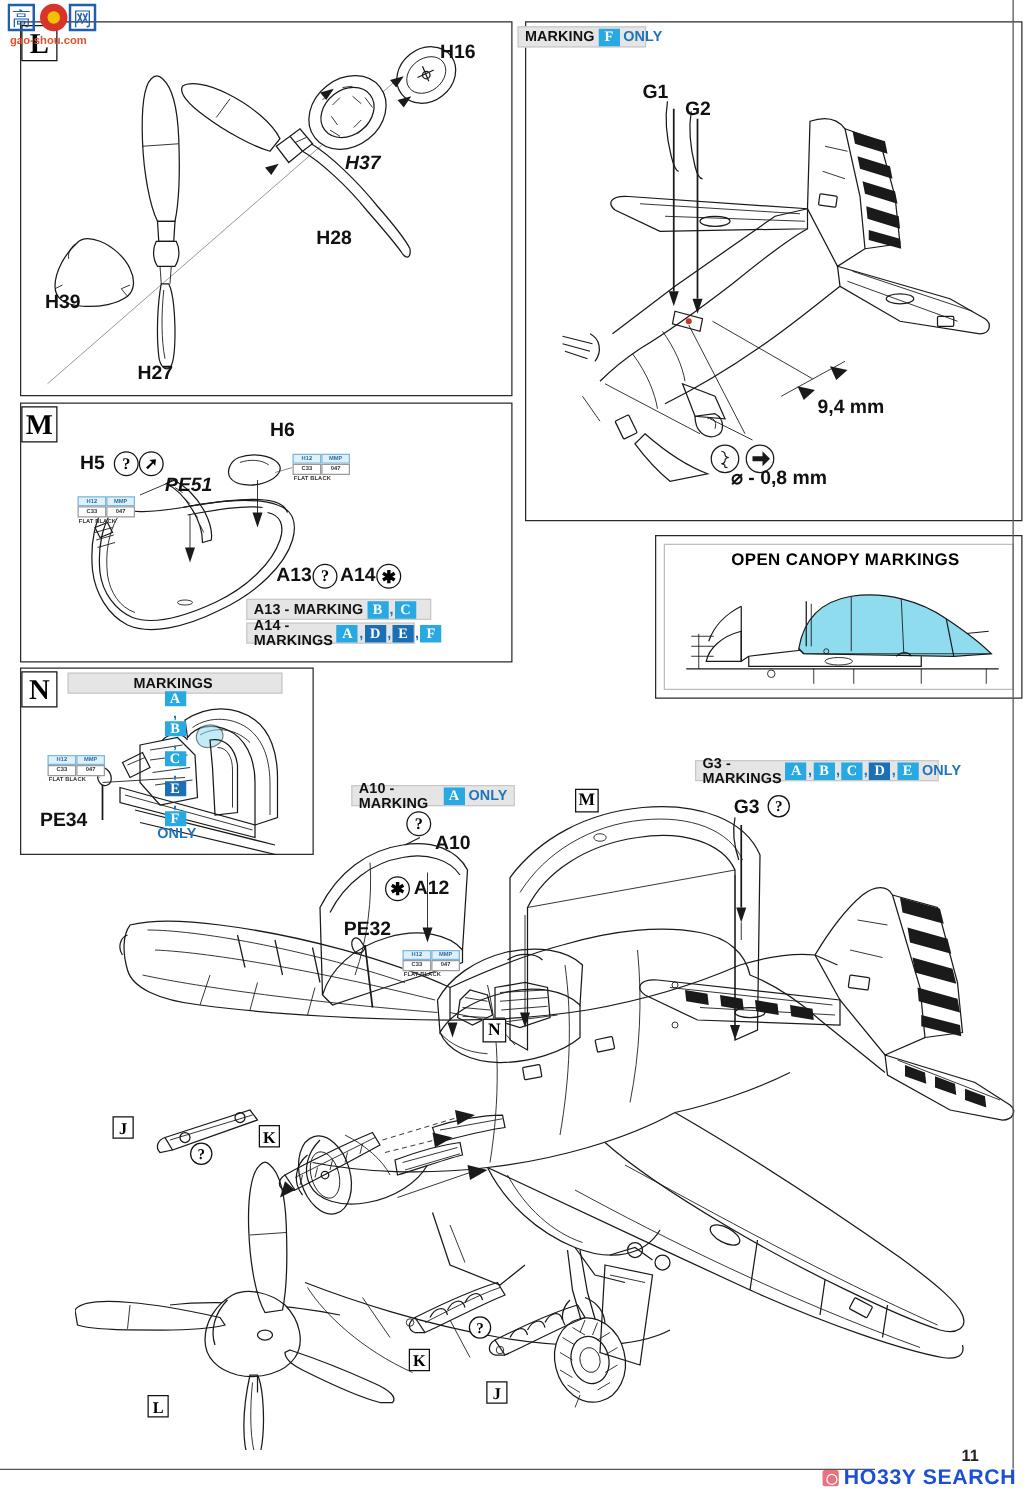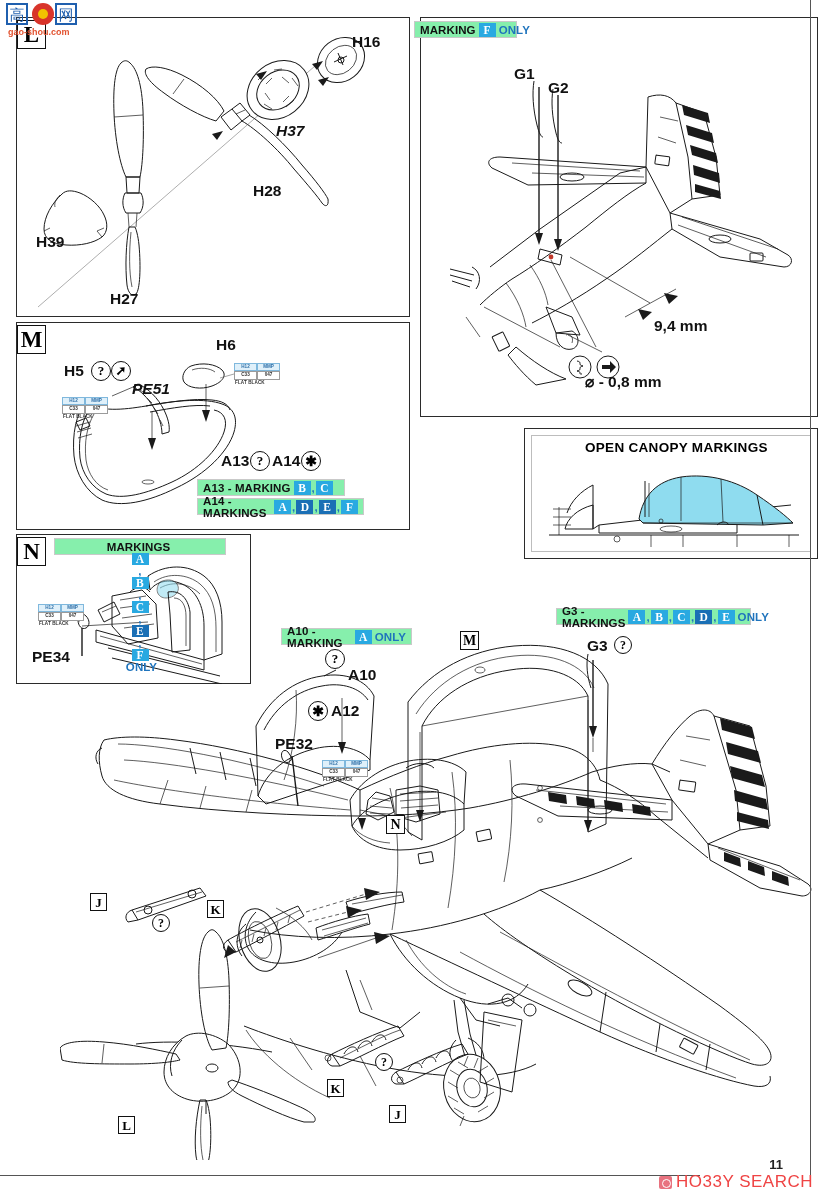--- a/index.html
+++ b/index.html
@@ -19,21 +19,21 @@
     font-family:"Liberation Serif", serif;font-weight:700;
     display:flex;align-items:center;justify-content:center;
     line-height:1;z-index:40;
   }
   .steplabel.big{width:27px;height:27px;font-size:23px;}
   .steplabel.mid{width:17px;height:17px;font-size:14px;}
   .steplabel.sm{width:15px;height:16px;font-size:13px;}
 
   
   .markbar{
-    position:absolute;background:#86efac;border:1px solid #c9c9c9;
+    position:absolute;background:#e5e5e5;border:1px solid #c9c9c9;
     display:flex;align-items:center;gap:0px;
     padding:2px 5px 2px 5px;height:17px;box-sizing:border-box;
     font-size:11.5px;font-weight:700;letter-spacing:.1px;z-index:35;
   }
   .markbar .pfx{color:#111;margin-right:3px;}
   .markbar .sfx{color:#1f74bd;margin-left:3px;}
   .markbar .comma{color:#1f74bd;margin:0 1px;}
   .badge{
     display:inline-flex;align-items:center;justify-content:center;
     min-width:13px;height:14px;padding:0 2px;color:#fff;font-weight:700;
@@ -69,21 +69,21 @@
   .circ.q{width:18px;height:18px;font-size:13px;font-family:"Liberation Serif",serif;}
   .circ.qs{width:16px;height:16px;font-size:12px;font-family:"Liberation Serif",serif;}
   .circ.star{width:18px;height:18px;font-size:14px;}
 
   
   .occ-title{position:absolute;font-size:13.5px;font-weight:700;letter-spacing:.3px;}
 
   
   .wm-top{position:absolute;left:6px;top:2px;width:74px;height:44px;z-index:60;}
   .wm-bot{position:absolute;right:16px;bottom:8px;z-index:60;
-    font-size:17px;font-weight:400;color:#ef4444;letter-spacing:.5px;
+    font-size:17px;font-weight:700;color:#1d4ed8;letter-spacing:.5px;
     display:flex;align-items:center;gap:4px;}
   .wm-bot .hs-ico{width:13px;height:13px;background:#e8727f;border-radius:2px;
      display:inline-block;position:relative;}
   .wm-bot .hs-ico::after{content:"";position:absolute;left:3px;top:3px;
      width:7px;height:7px;border:1.5px solid #fff;border-radius:50%;}
   .pagenum{position:absolute;right:46px;bottom:28px;font-size:13px;
      font-weight:700;color:#222;z-index:55;}
 
   svg{display:block;}
   .ln{fill:none;stroke:#1a1a1a;stroke-width:1;}
@@ -316,21 +316,21 @@
     <div class="r3">FLAT BLACK</div>
   </div>
 
   <div class="markbar" style="left:197px;top:479px;width:148px;">
     <span class="pfx">A13 - MARKING</span>
     <span class="badge b1">B</span>
     <span class="comma">,</span>
     <span class="badge b1">C</span>
   </div>
 
-  <div class="markbar" style="left:197px;top:498px;width:167px;">
+  <div class="markbar" style="left:197px;top:498px;width:135px;">
     <span class="pfx">A14 - MARKINGS</span>
     <span class="badge b1">A</span>
     <span class="comma">,</span>
     <span class="badge b2">D</span>
     <span class="comma">,</span>
     <span class="badge b2">E</span>
     <span class="comma">,</span>
     <span class="badge b1">F</span>
   </div>
 

